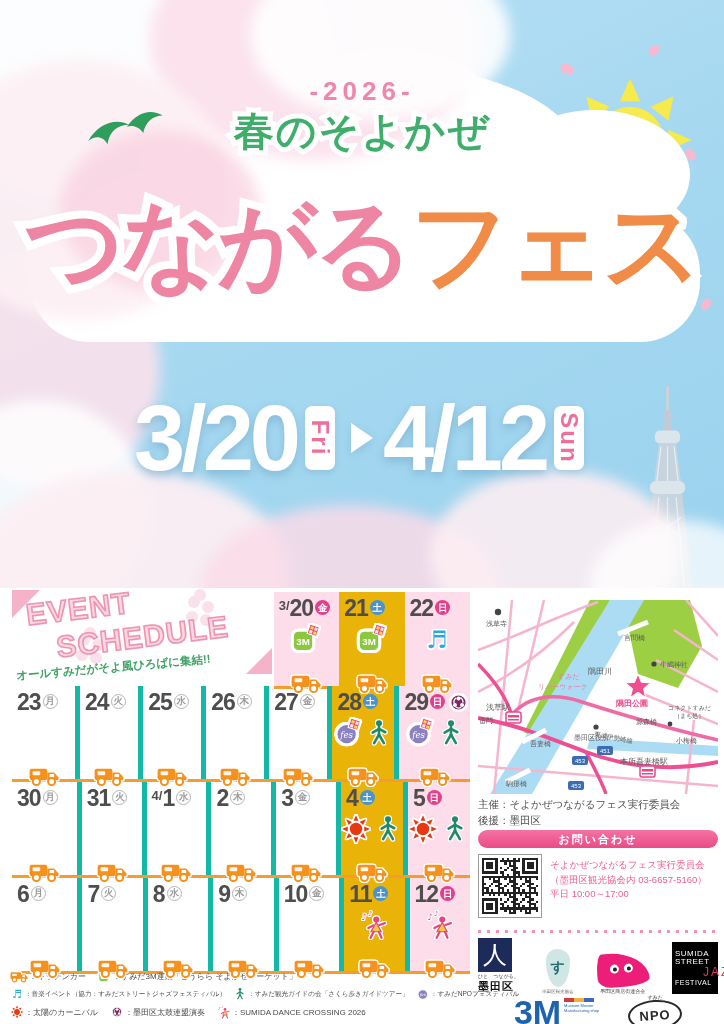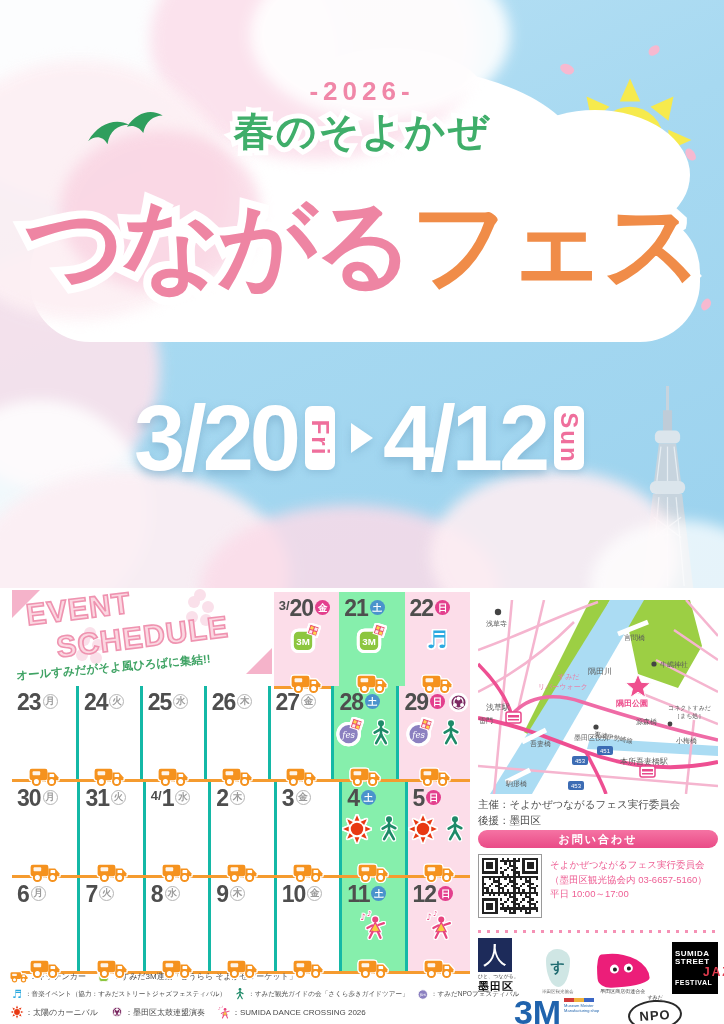--- a/index.html
+++ b/index.html
@@ -58,22 +58,22 @@
   .tri-tl{position:absolute;left:0;top:0;width:0;height:0;border-top:28px solid #f5b3ca;border-right:28px solid transparent;}
   .tri-br{position:absolute;left:234px;top:58px;width:0;height:0;border-bottom:26px solid #f5b3ca;border-left:26px solid transparent;}
   .fl{position:absolute;width:12px;height:12px;border-radius:50%;background:#f9d9e5;opacity:.8;
       box-shadow:14px 5px 0 #f9d9e5,-2px 15px 0 #f9d9e5,12px 18px 0 #f9d9e5,6px -7px 0 #f9d9e5;}
   
   .cal{position:absolute;left:12px;top:4px;width:458px;}
   .calrow{display:grid;grid-template-columns:repeat(7,1fr);height:93px;position:relative;border-bottom:3px solid #f59b2f;}
   .calrow.first{height:94px;border-bottom:none;}
   .r1line{position:absolute;left:57.15%;right:0;bottom:-3px;height:3px;background:#f59b2f;}
   .cell{position:relative;}
-  .calrow:not(.first) .cell+.cell{border-left:3px solid #14b8a6;}
-  .cell.sat{background:#86efac;}
+  .calrow:not(.first) .cell+.cell{border-left:5px solid #14b8a6;}
+  .cell.sat{background:#eab308;}
   .cell.sun{background:#fcdde9;}
   .d{display:flex;align-items:flex-start;padding:5px 0 0 5px;color:#4e4e4e;}
   .pfx{font-size:13px;font-weight:bold;margin-top:1px;}
   .num{font-size:23px;font-weight:bold;line-height:1;letter-spacing:-1px;}
   .dow{width:15px;height:15px;border-radius:50%;font-size:9.5px;line-height:15px;text-align:center;
        font-weight:bold;margin:3px 0 0 2px;flex:none;}
   .dow.wd{border:1.5px solid #b5b5b5;color:#9a9a9a;background:#fff;box-sizing:border-box;line-height:12px;}
   .dow.sat{background:#4a93cc;color:#fff;}
   .dow.sun,.dow.holiday{background:#e33f8d;color:#fff;}
   .ic{display:flex;justify-content:center;gap:2px;margin-top:4px;}
@@ -115,21 +115,21 @@
   .gourd{width:24px;height:38px;background:#cfe6e4;border-radius:46% 54% 48% 52%/30% 30% 68% 68%;
          display:flex;align-items:center;justify-content:center;margin:0 auto;}
   .gourd span{color:#1f6b70;font-size:14px;font-weight:bold;font-family:"DejaVu Serif",serif;}
   .petal{width:52px;height:34px;background:#ec1e79;border-radius:12% 88% 70% 30%/65% 90% 25% 35%;
          position:relative;transform:rotate(-4deg);margin:0 auto;}
   .eye{position:absolute;width:9px;height:9px;background:#fff;border-radius:50%;top:11px;}
   .eye::after{content:"";position:absolute;width:4px;height:4px;background:#222;border-radius:50%;top:2.5px;left:2.5px;}
   .e1{left:13px;}.e2{left:27px;}
   .lg-jazz{width:46px;height:52px;background:#000;color:#fff;padding:2px 3px;box-sizing:border-box;
            display:flex;flex-direction:column;justify-content:center;line-height:1.05;text-align:left;}
-  .jz{font-weight:bold;font-size:8px;letter-spacing:.5px;}
+  .jz{font-weight:normal;font-size:8px;letter-spacing:.5px;}
   .j3{font-size:12px;color:#e23b4e;letter-spacing:2px;margin-left:28px;}
   .j4{font-size:7px;}
   .lg-3m{display:flex;align-items:flex-start;gap:3px;}
   .m3{color:#1f63ad;font-size:34px;font-weight:bold;line-height:.85;}
   .m3side{width:36px;text-align:left;}
   .m3flag{width:30px;height:4px;background:linear-gradient(90deg,#d23b3b 0 10px,#f0b23c 10px 20px,#3b66c4 20px 30px);}
   .m3sub{font-size:4px;color:#1f63ad;line-height:1.3;display:block;margin-top:1px;}
   .npotop{font-size:5px;color:#2a2a2a;}
   .npoov{width:50px;height:26px;border:2.2px solid #2a2a2a;border-radius:50%;display:flex;align-items:center;
          justify-content:center;font-weight:bold;font-size:13px;color:#2a2a2a;transform:rotate(-4deg);letter-spacing:1px;}

